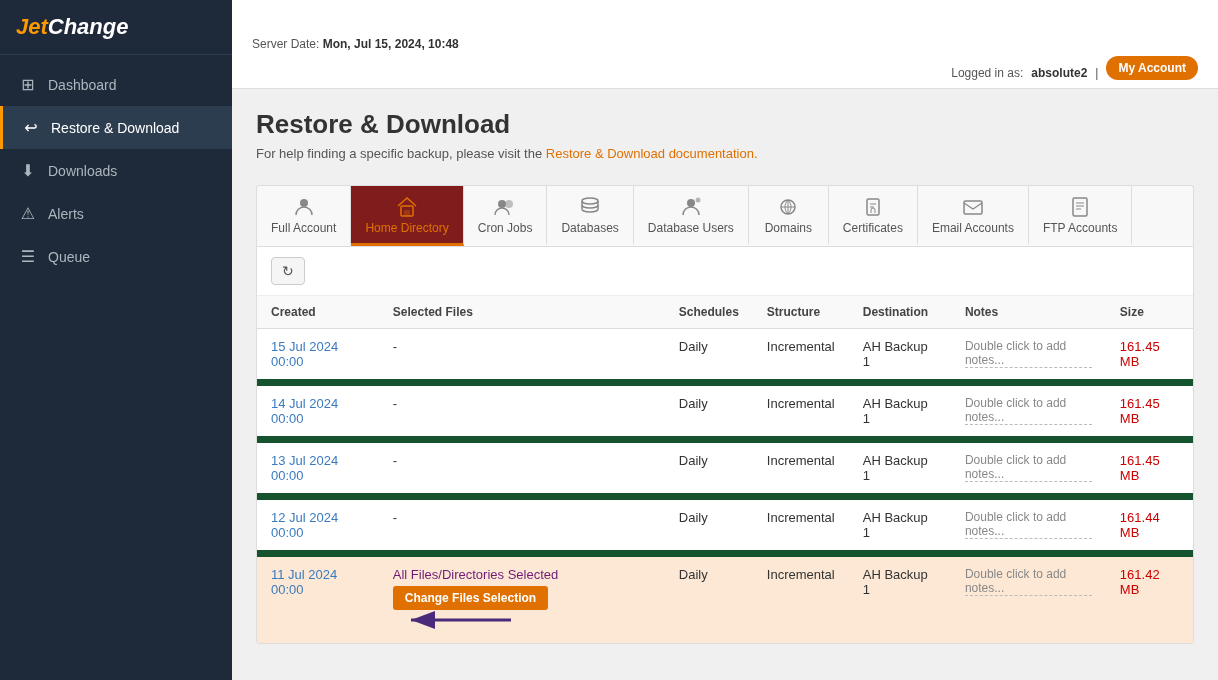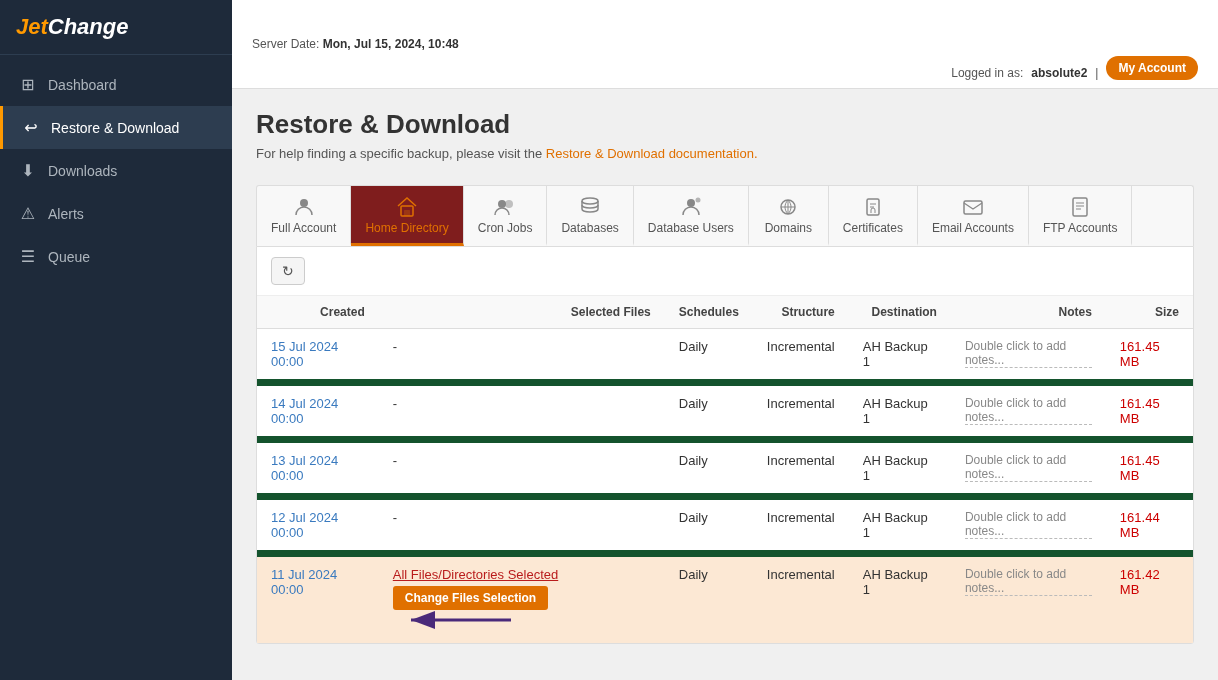--- a/index.html
+++ b/index.html
@@ -145,21 +145,21 @@
     }
 
     table {
       width: 100%;
       border-collapse: collapse;
     }
     thead tr {
       background: #f9f9f9;
     }
     th {
-      text-align: right;
+      text-align: left;
       padding: 9px 14px;
       font-size: 12px;
       color: #444;
       font-weight: bold;
       border-bottom: 1px solid #ddd;
     }
     td {
       padding: 10px 14px;
       font-size: 13px;
       color: #333;
@@ -197,23 +197,22 @@
 
     .arrow-container {
       display: inline-flex;
       align-items: center;
       margin-left: 8px;
     }
     .arrow-svg { vertical-align: middle; }
 
     .all-files-text {
       font-size: 13px;
-      color: #b91c1c;
+      color: #701a75;
       display: block;
-      text-decoration: underline;
     }
   </style>
 </head>
 <body>
 
 <div class="sidebar">
   <div class="sidebar-logo">
     <span>
       <span class="jet">Jet</span><span class="backup">Change</span>
     </span>

